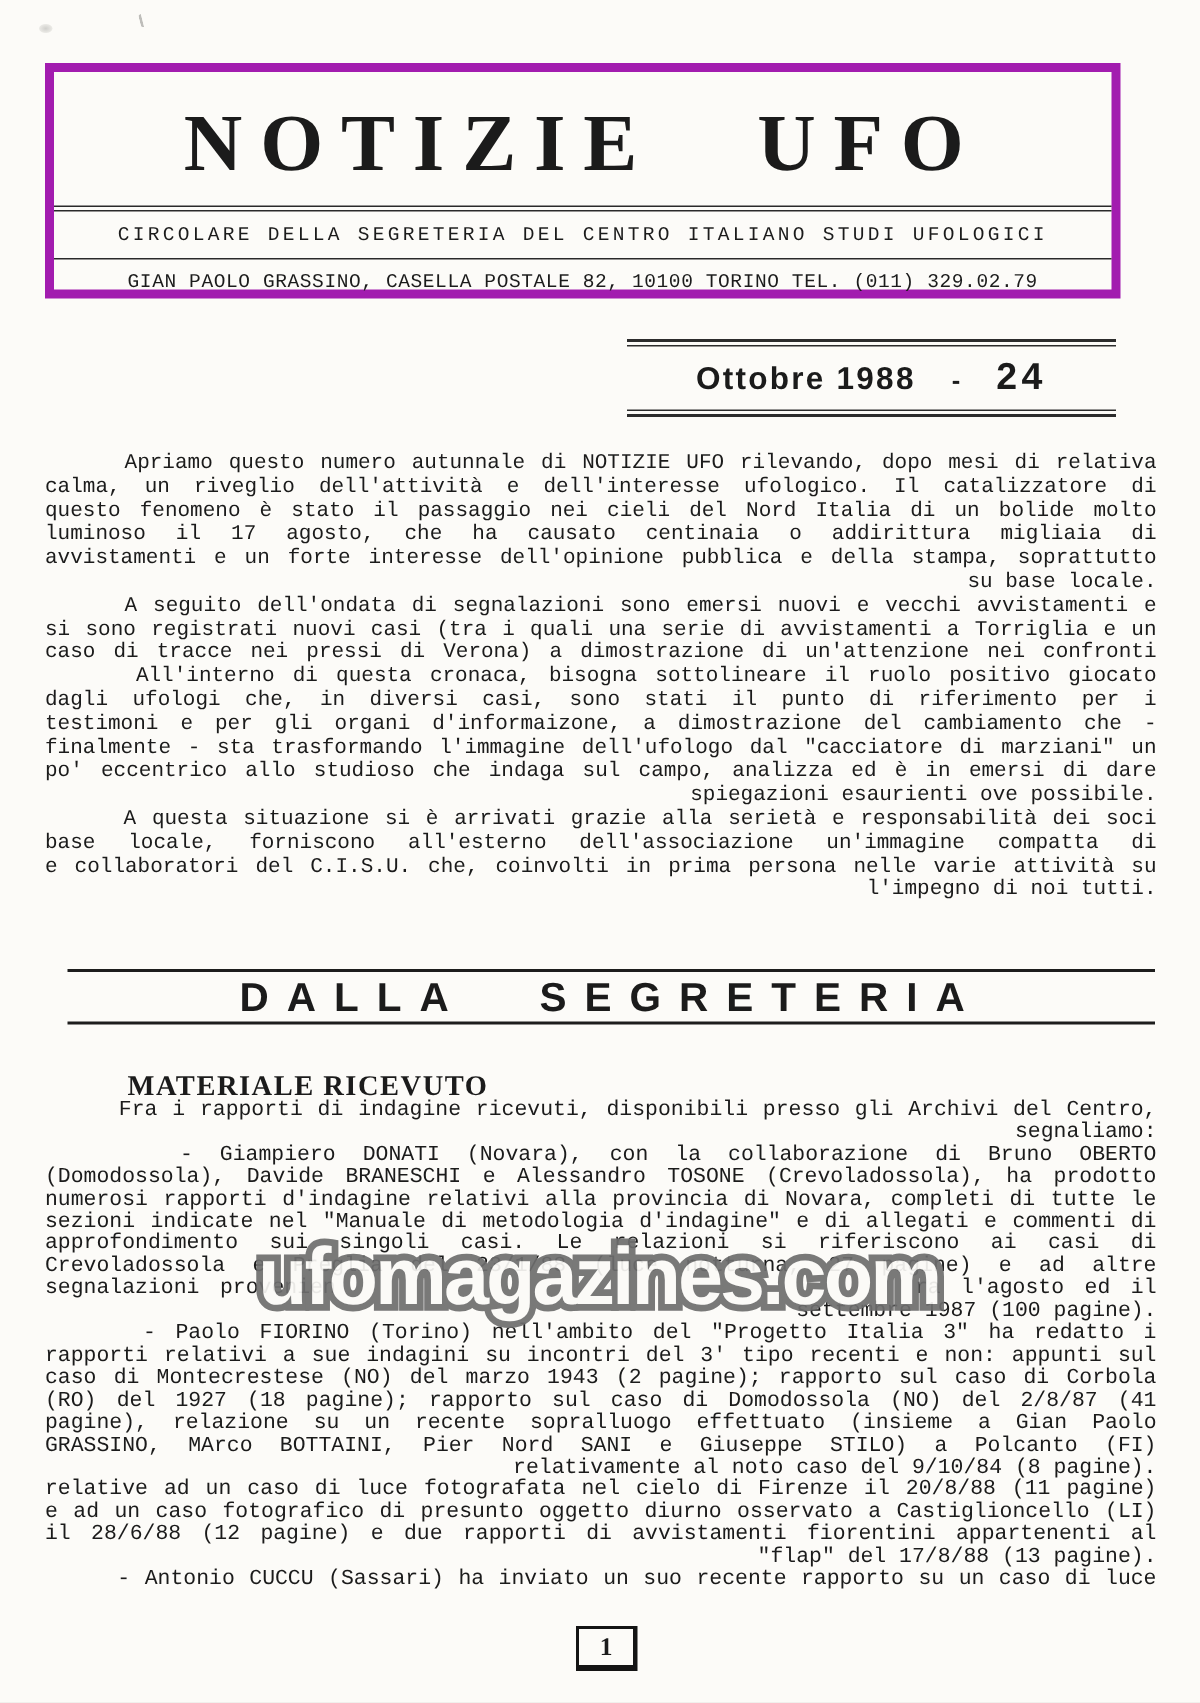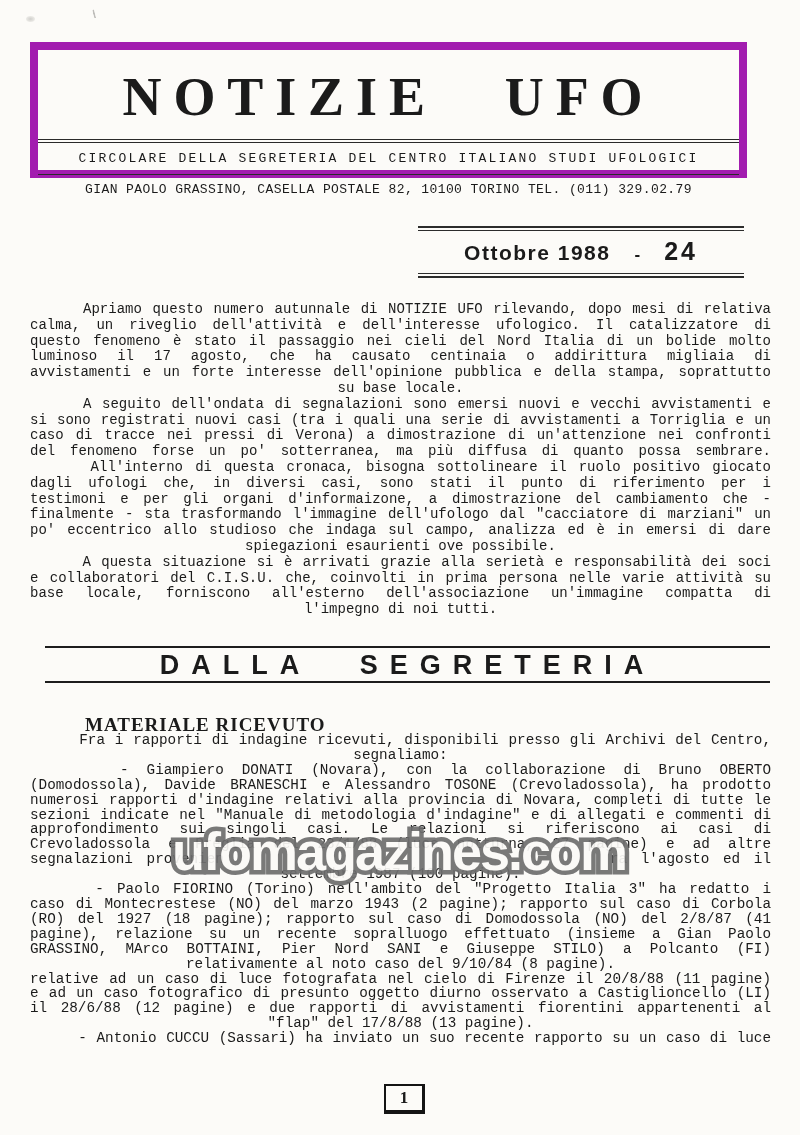--- a/index.html
+++ b/index.html
@@ -12,22 +12,22 @@
     color:#1b1b1b;
   }
   
   .speck1{position:absolute;left:26px;top:16px;width:9px;height:6px;border-radius:50%;
     background:radial-gradient(#9a9a96,#d8d7d2 70%,transparent);opacity:.45;}
   .speck2{position:absolute;left:93px;top:9px;width:3px;height:9px;border-left:2px solid #8c8c88;
     transform:rotate(-14deg);opacity:.55;border-radius:2px;}
 
   
   .masthead{
-    position:absolute;left:30px;top:42px;width:717px;height:136px;
-    border:8px solid #a21caf;box-sizing:border-box;background:#fcfbf8;
+    position:absolute;left:30px;top:42px;width:717px;height:157px;
+    border:6px solid #a21caf;box-sizing:border-box;background:#fcfbf8;
   }
   .mast-title{
     height:89px;display:flex;align-items:center;justify-content:center;gap:68px;
     font-family:"Liberation Serif", serif;font-weight:bold;font-size:54px;
     letter-spacing:0.22em;white-space:nowrap;padding-top:4px;box-sizing:border-box;
   }
   .sep{width:100%;height:4px;box-sizing:border-box;
     border-top:1px solid #2a2a2a;border-bottom:1px solid #2a2a2a;}
   .mast-sub{
     height:31px;display:flex;align-items:center;justify-content:center;
@@ -51,21 +51,21 @@
   }
   .issue-date{font-size:21px;letter-spacing:1.5px;}
   .issue-dash{font-size:17px;}
   .issue-num{font-size:25px;letter-spacing:3px;}
 
   
   .editorial{position:absolute;left:30px;top:302px;width:741px;
     font-size:14px;line-height:15.8px;}
   .received{position:absolute;left:30px;top:733px;width:741px;
     font-size:14.3px;line-height:14.9px;}
-  .tl{text-align:center;}
+  .tl{text-align:right;}
   .tl-j{text-align:justify;text-align-last:justify;}
 
   
   .secrule{position:absolute;left:45px;width:725px;height:2px;background:#1d1d1d;}
   .r1{top:646px;} .r2{top:681px;}
   .sectitle{
     position:absolute;left:45px;top:650px;width:725px;height:30px;
     display:flex;align-items:center;justify-content:center;
     font-family:"Liberation Sans", sans-serif;font-weight:bold;font-size:27px;
     letter-spacing:12px;word-spacing:30px;white-space:nowrap;
@@ -127,34 +127,33 @@
         <div class="tl tl-j">calma, un riveglio dell'attività e dell'interesse ufologico. Il catalizzatore di</div>
         <div class="tl tl-j">questo fenomeno è stato il passaggio nei cieli del Nord Italia di un bolide molto</div>
         <div class="tl tl-j">luminoso il 17 agosto, che ha causato centinaia o addirittura migliaia di</div>
         <div class="tl tl-j">avvistamenti e un forte interesse dell'opinione pubblica e della stampa, soprattutto</div>
         <div class="tl">su base locale.</div>
       </div>
     <div>
         <div class="tl tl-j">&nbsp;&nbsp;&nbsp;&nbsp;&nbsp;A seguito dell'ondata di segnalazioni sono emersi nuovi e vecchi avvistamenti e</div>
         <div class="tl tl-j">si sono registrati nuovi casi (tra i quali una serie di avvistamenti a Torriglia e un</div>
         <div class="tl tl-j">caso di tracce nei pressi di Verona) a dimostrazione di un'attenzione nei confronti</div>
-        <div class="tl tl-j">del fenomeno forse un po' sotterranea, ma più diffusa di quanto possa sembrare.</div>
       </div>
     <div>
         <div class="tl tl-j">&nbsp;&nbsp;&nbsp;&nbsp;&nbsp;All'interno di questa cronaca, bisogna sottolineare il ruolo positivo giocato</div>
         <div class="tl tl-j">dagli ufologi che, in diversi casi, sono stati il punto di riferimento per i</div>
         <div class="tl tl-j">testimoni e per gli organi d'informaizone, a dimostrazione del cambiamento che -</div>
         <div class="tl tl-j">finalmente - sta trasformando l'immagine dell'ufologo dal "cacciatore di marziani" un</div>
         <div class="tl tl-j">po' eccentrico allo studioso che indaga sul campo, analizza ed è in emersi di dare</div>
         <div class="tl">spiegazioni esaurienti ove possibile.</div>
       </div>
     <div>
         <div class="tl tl-j">&nbsp;&nbsp;&nbsp;&nbsp;&nbsp;A questa situazione si è arrivati grazie alla serietà e responsabilità dei soci</div>
+        <div class="tl tl-j">base locale, forniscono all'esterno dell'associazione un'immagine compatta di</div>
         <div class="tl tl-j">e collaboratori del C.I.S.U. che, coinvolti in prima persona nelle varie attività su</div>
-        <div class="tl tl-j">base locale, forniscono all'esterno dell'associazione un'immagine compatta di</div>
         <div class="tl">l'impegno di noi tutti.</div>
       </div>
   </main>
 
   <div class="secrule r1"></div>
   <div class="sectitle">DALLA SEGRETERIA</div>
   <div class="secrule r2"></div>
 
   <h2 class="subhead">MATERIALE RICEVUTO</h2>
 
@@ -168,20 +167,21 @@
         <div class="tl tl-j">(Domodossola), Davide BRANESCHI e Alessandro TOSONE (Crevoladossola), ha prodotto</div>
         <div class="tl tl-j">numerosi rapporti d'indagine relativi alla provincia di Novara, completi di tutte le</div>
         <div class="tl tl-j">sezioni indicate nel "Manuale di metodologia d'indagine" e di allegati e commenti di</div>
         <div class="tl tl-j">approfondimento sui singoli casi. Le relazioni si riferiscono ai casi di</div>
         <div class="tl tl-j">Crevoladossola e Preglia del 23/1/88 (luce notturna, 27 pagine) e ad altre</div>
         <div class="tl tl-j">segnalazioni provenien                           ra l'agosto ed il</div>
         <div class="tl">settembre 1987 (100 pagine).</div>
       </div>
     <div>
         <div class="tl tl-j">&nbsp;&nbsp;&nbsp;&nbsp;&nbsp;- Paolo FIORINO (Torino) nell'ambito del "Progetto Italia 3" ha redatto i</div>
+        <div class="tl tl-j">rapporti relativi a sue indagini su incontri del 3' tipo recenti e non: appunti sul</div>
         <div class="tl tl-j">caso di Montecrestese (NO) del marzo 1943 (2 pagine); rapporto sul caso di Corbola</div>
         <div class="tl tl-j">(RO) del 1927 (18 pagine); rapporto sul caso di Domodossola (NO) del 2/8/87 (41</div>
         <div class="tl tl-j">pagine), relazione su un recente sopralluogo effettuato (insieme a Gian Paolo</div>
         <div class="tl tl-j">GRASSINO, MArco BOTTAINI, Pier Nord SANI e Giuseppe STILO) a Polcanto (FI)</div>
         <div class="tl">relativamente al noto caso del 9/10/84 (8 pagine).</div>
       </div>
     <div>
         <div class="tl tl-j">relative ad un caso di luce fotografata nel cielo di Firenze il 20/8/88 (11 pagine)</div>
         <div class="tl tl-j">e ad un caso fotografico di presunto oggetto diurno osservato a Castiglioncello (LI)</div>
         <div class="tl tl-j">il 28/6/88 (12 pagine) e due rapporti di avvistamenti fiorentini appartenenti al</div>

